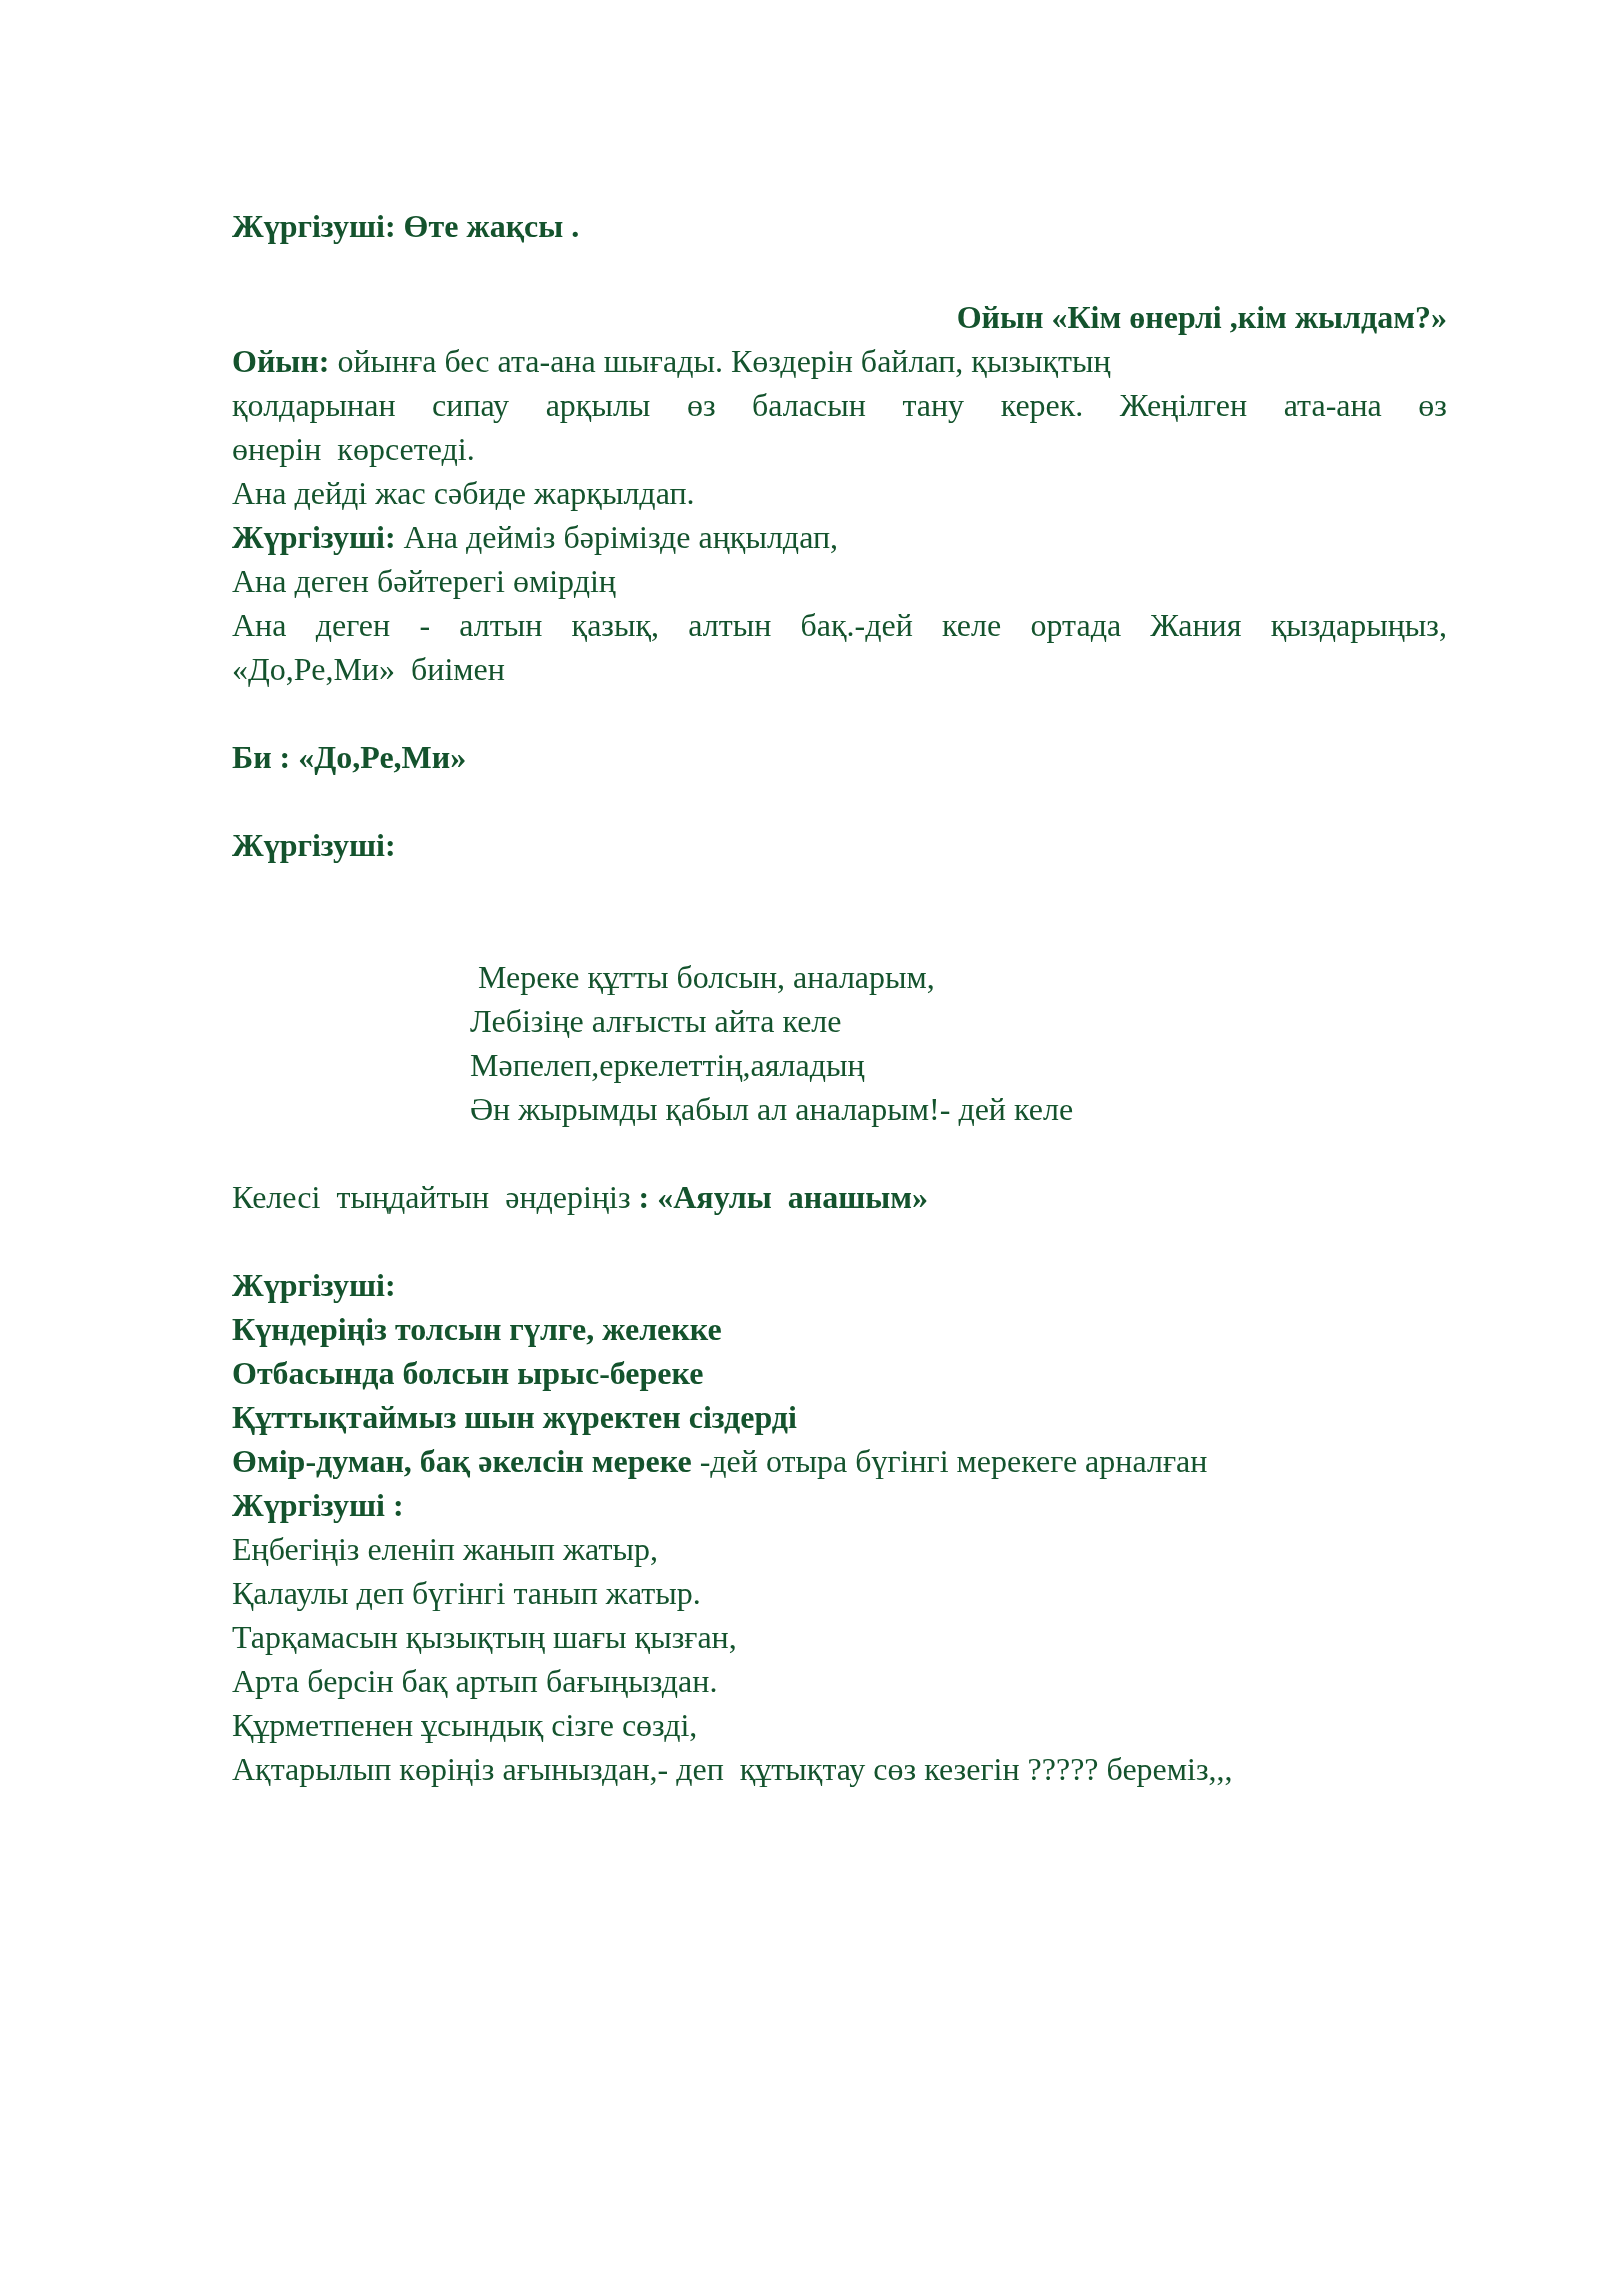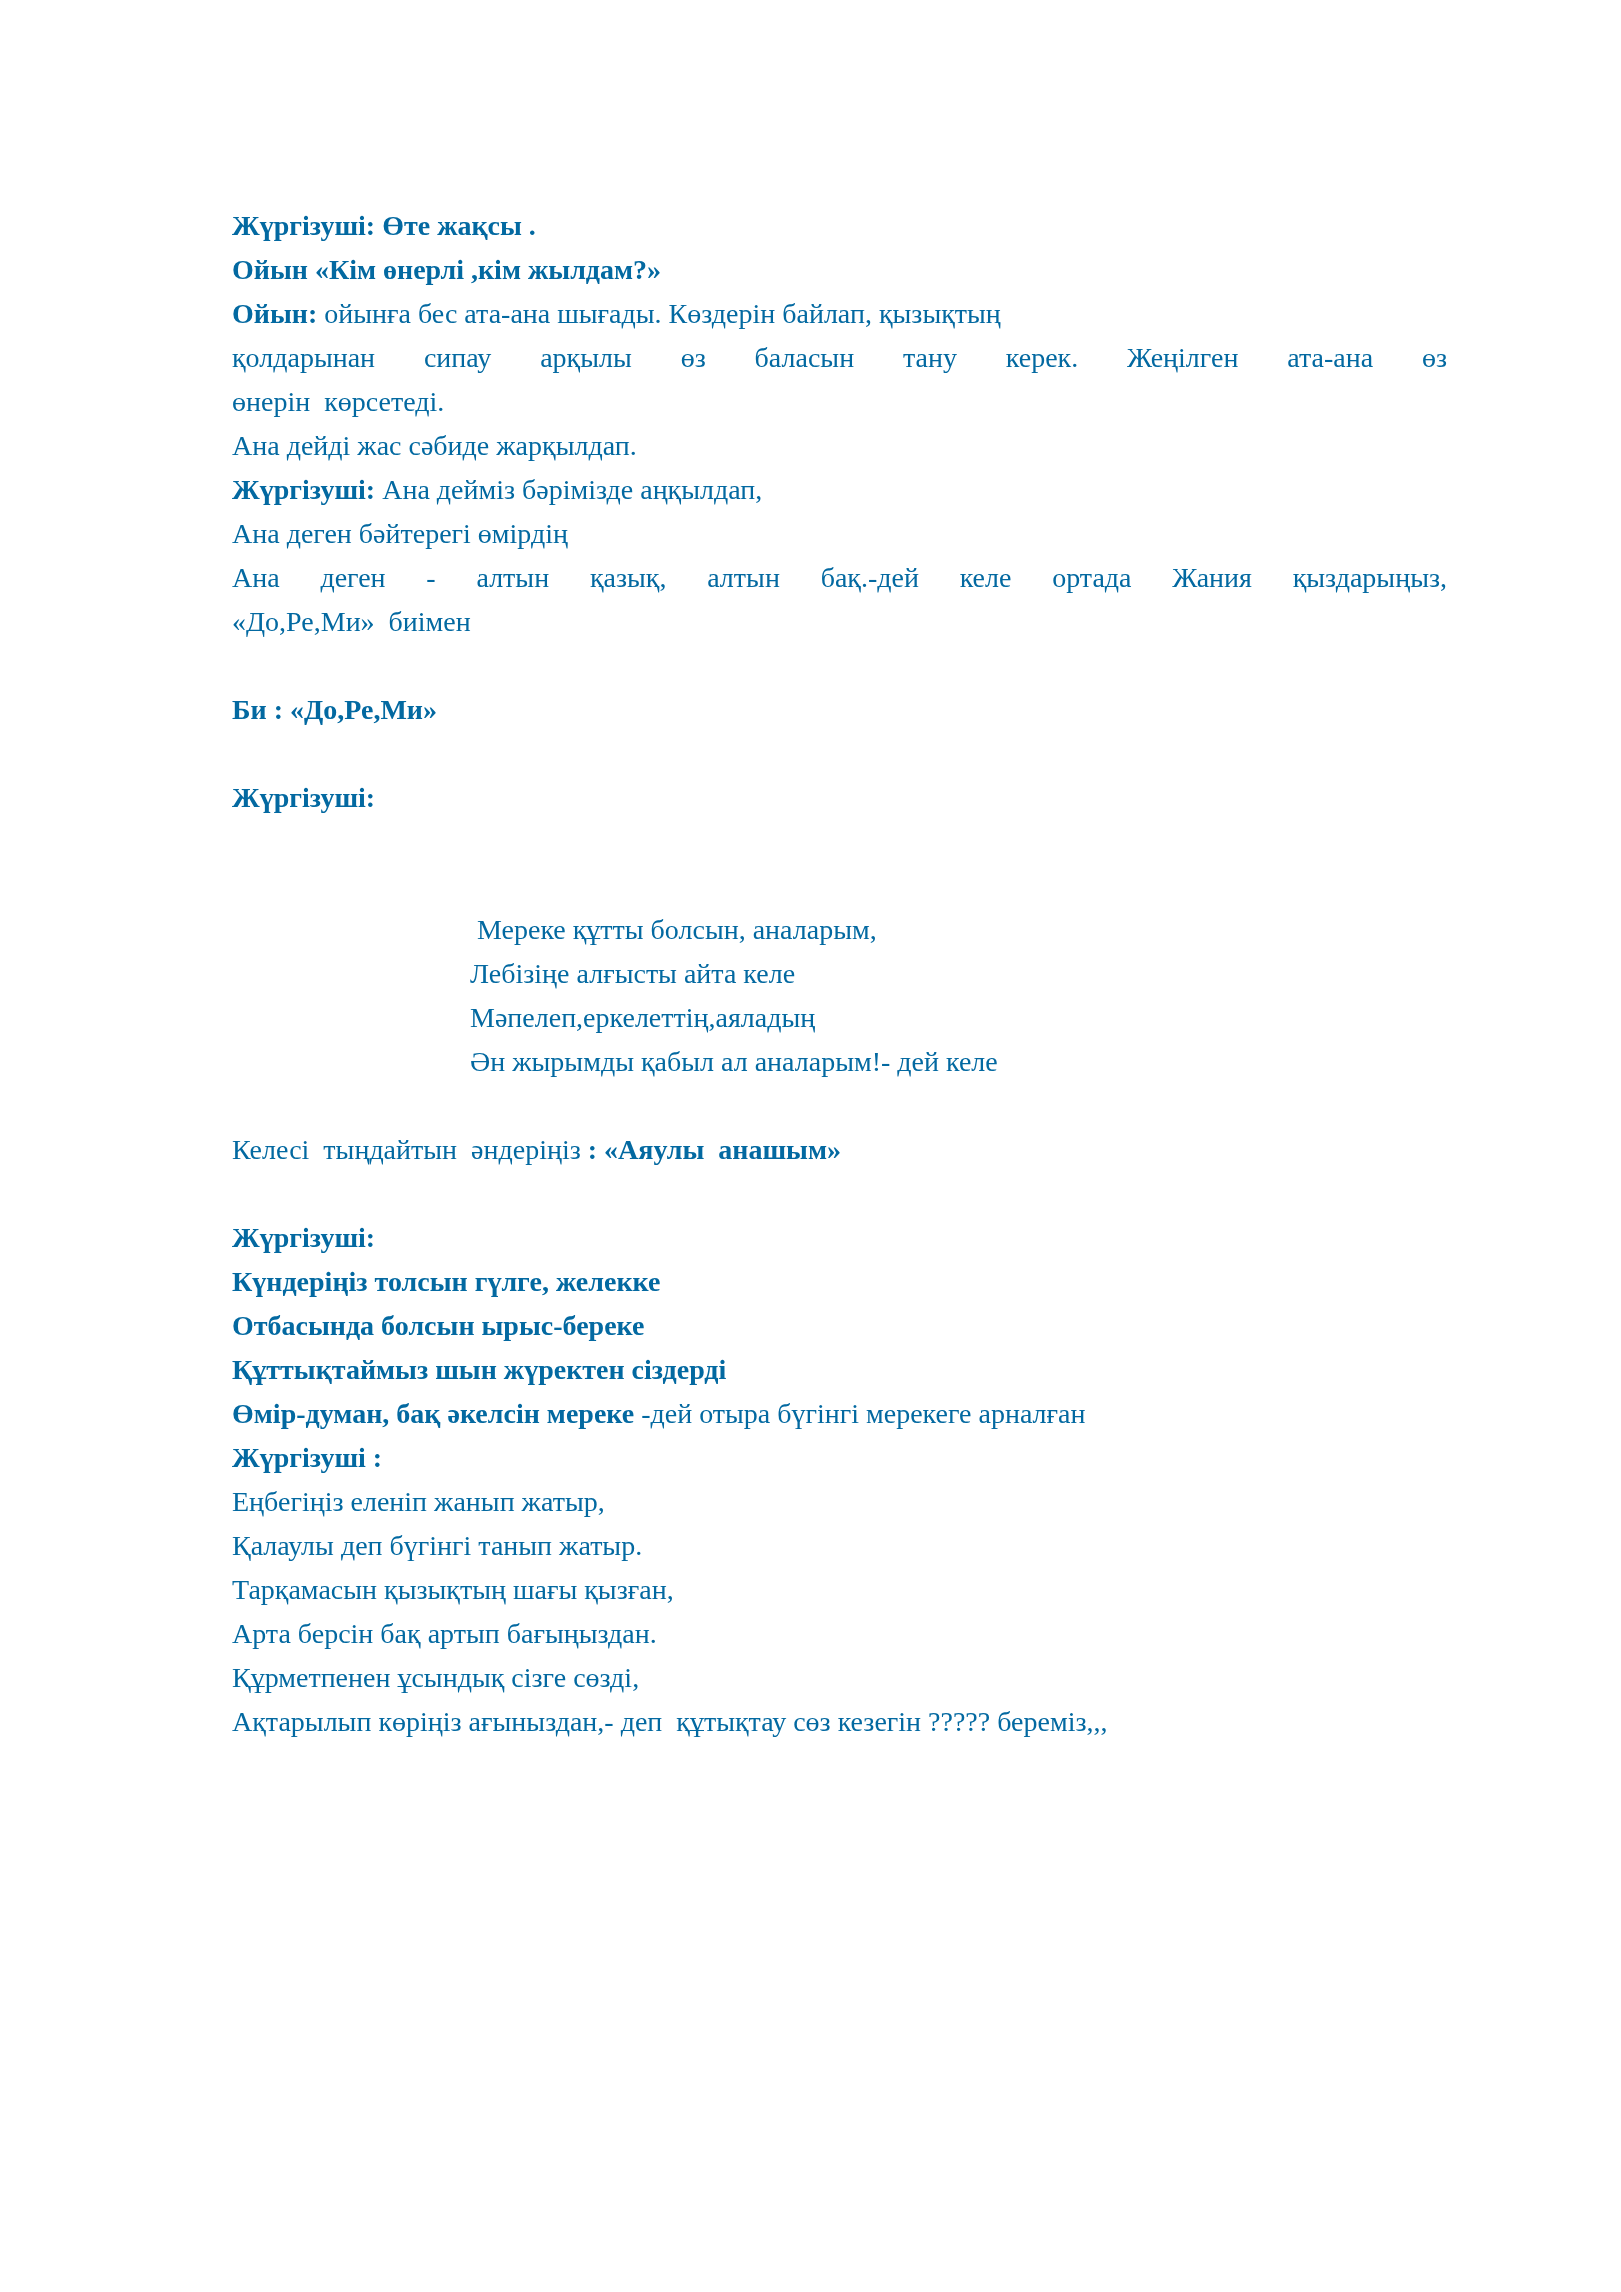--- a/index.html
+++ b/index.html
@@ -1,25 +1,25 @@
 <!DOCTYPE html>
 <html><head>
 <meta charset="utf-8">
 <style>
   html, body { margin: 0; padding: 0; background: #ffffff; }
   body { width: 1621px; height: 2293px; position: relative; overflow: hidden; }
   .page {
     position: absolute; left: 232px; top: 204px; width: 1215px;
     font-family: "Liberation Serif", "DejaVu Serif", serif;
-    font-size: 28px; line-height: 44px; color: #0369a1;
+    font-size: 32px; line-height: 44px; color: #14532d;
   }
   .line { white-space: pre; }
   .just { text-align: justify; text-align-last: justify; white-space: normal; }
   .b { font-weight: bold; }
-  .center { text-align: left; }
+  .center { text-align: right; margin-top: 47px; }
   .gap { height: 44px; }
   .gap2 { height: 88px; }
   .indent { padding-left: 238px; }
 </style>
 </head>
 <body>
 
 <div class="page">
   <div class="line"><span class="b">Жүргізуші: </span><span class="b">Өте жақсы .</span></div>
   <div class="line b center">Ойын «Кім өнерлі ,кім жылдам?»</div>

